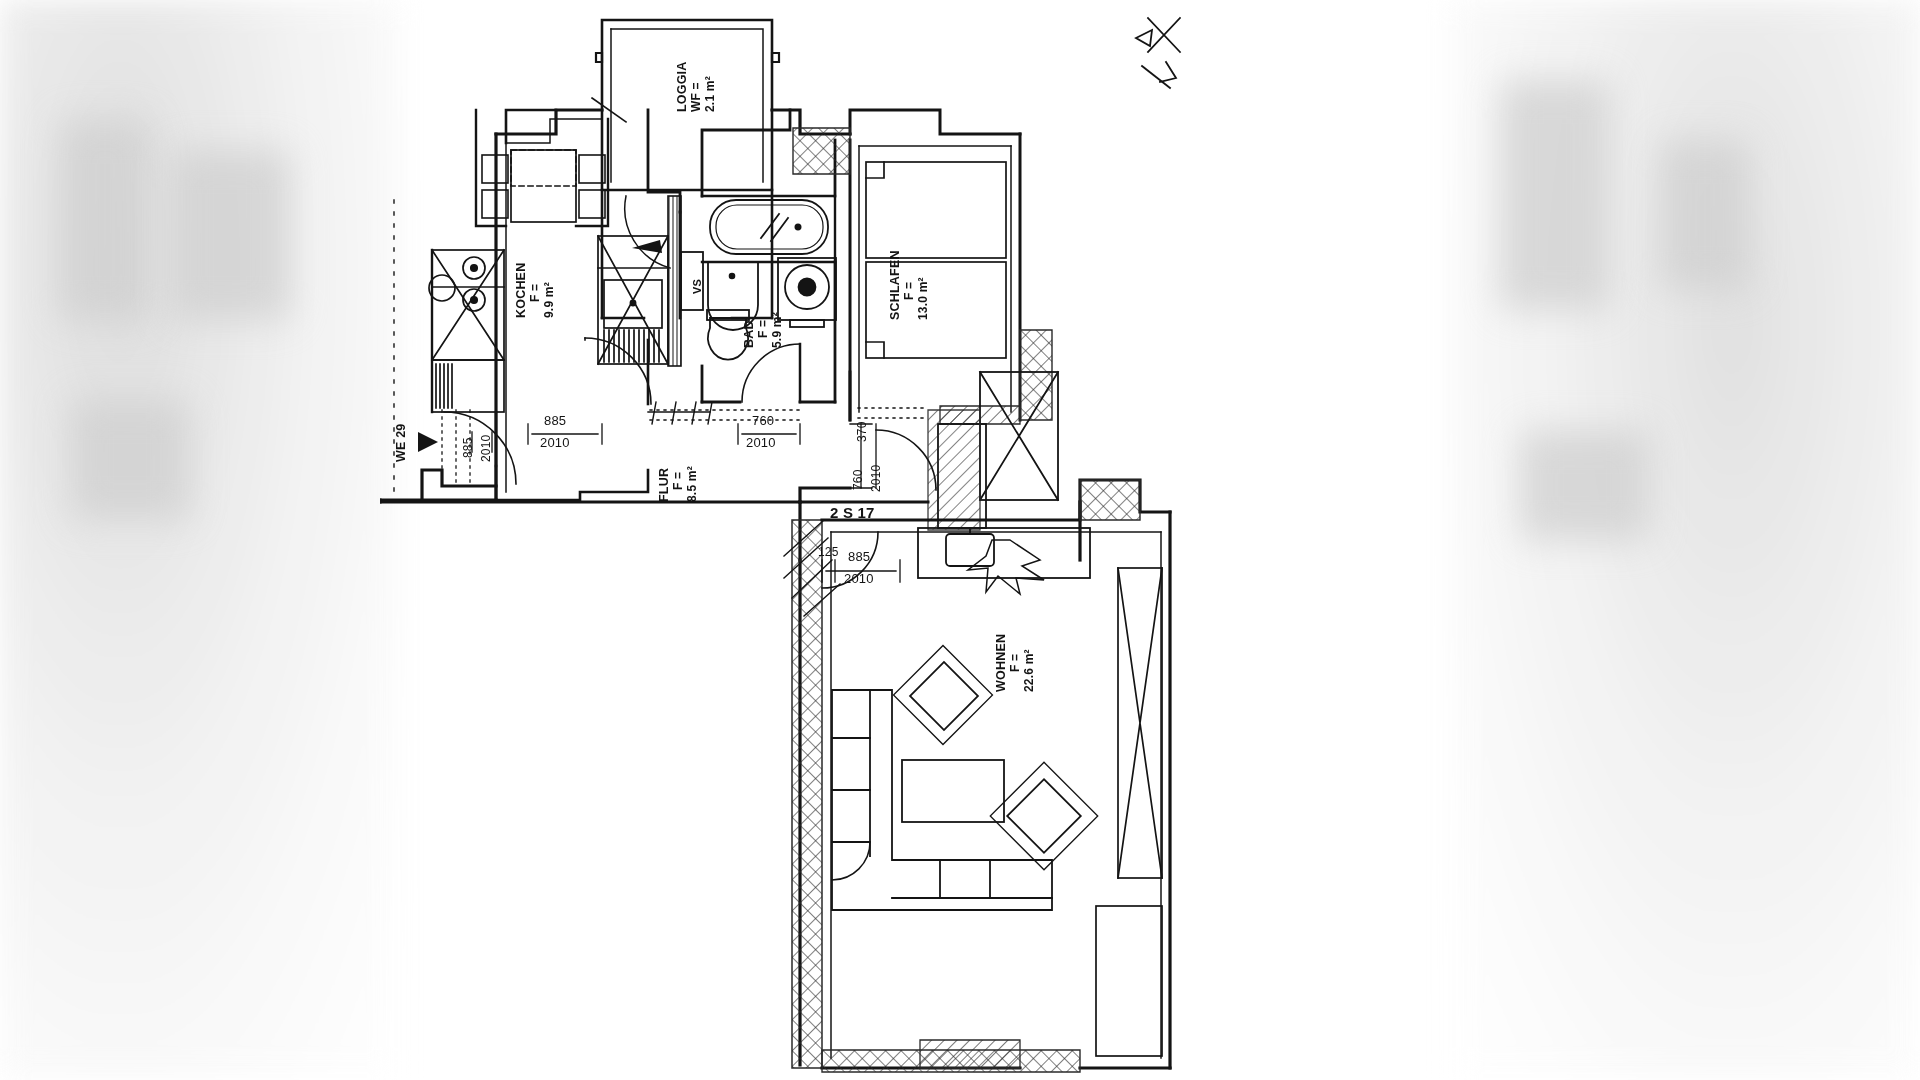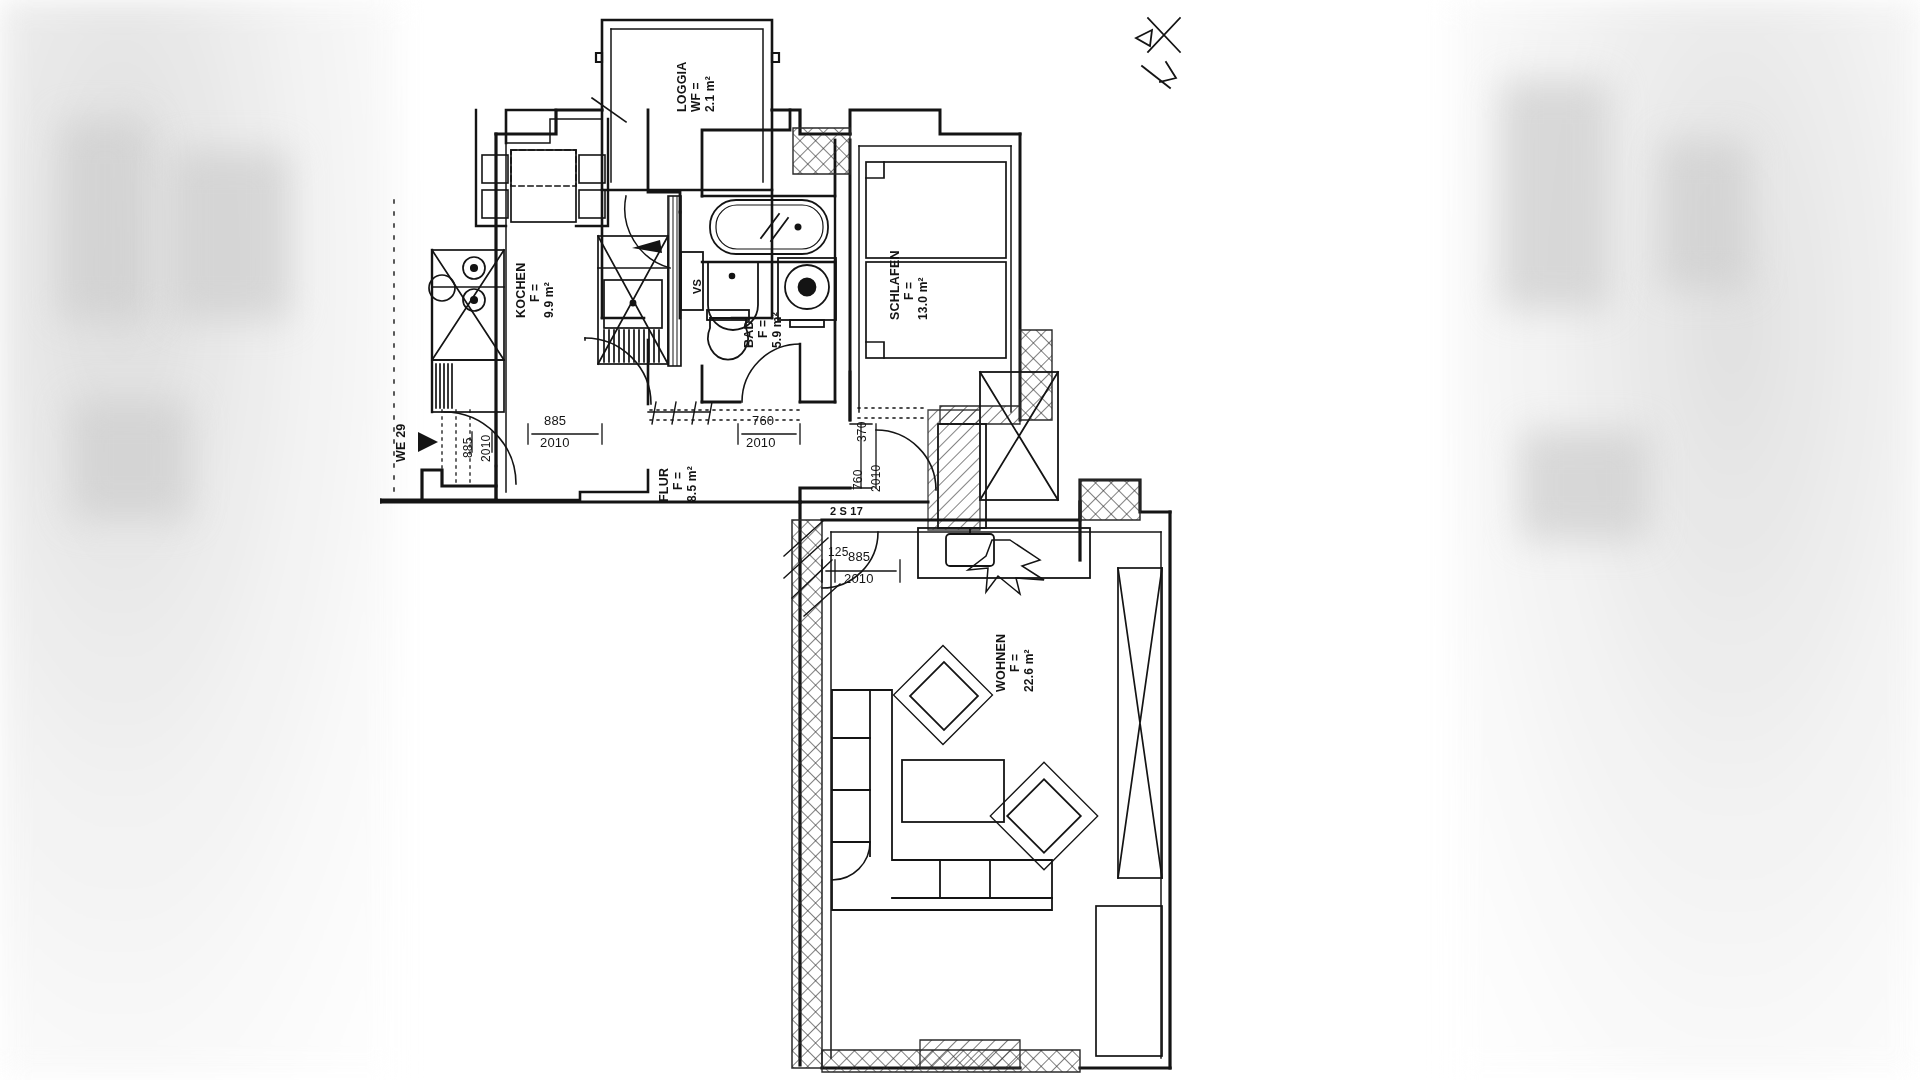--- a/index.html
+++ b/index.html
@@ -456,32 +456,32 @@
 
     <div class="lbl rot room-name" style="left:277px; top:502px;">FLUR</div>
     <div class="lbl rot room-area" style="left:292px; top:490px;">F =</div>
     <div class="lbl rot room-area" style="left:306px; top:502px;">8.5 m²</div>
 
     <div class="lbl rot room-name" style="left:614px; top:692px;">WOHNEN</div>
     <div class="lbl rot room-area" style="left:629px; top:672px;">F =</div>
     <div class="lbl rot room-area" style="left:643px; top:692px;">22.6 m²</div>
 
     <div class="lbl rot we" style="left:14px; top:462px;">WE 29</div>
-    <div class="lbl tiny" style="left:450px; top:505px; font-size:11px;">2 S 17</div>
+    <div class="lbl tiny" style="left:450px; top:505px; font-size:15px;">2 S 17</div>
 
     <div class="lbl rot dim-s" style="left:82px; top:458px;">885</div>
     <div class="lbl rot dim-s" style="left:100px; top:462px;">2010</div>
 
     <div class="lbl dim" style="left:164px; top:414px;">885</div>
     <div class="lbl dim" style="left:160px; top:436px;">2010</div>
 
     <div class="lbl dim" style="left:372px; top:414px;">760</div>
     <div class="lbl dim" style="left:366px; top:436px;">2010</div>
 
     <div class="lbl rot dim-s" style="left:476px; top:442px;">370</div>
     <div class="lbl rot dim-s" style="left:472px; top:490px;">760</div>
     <div class="lbl rot dim-s" style="left:490px; top:492px;">2010</div>
 
-    <div class="lbl dim-s" style="left:448px; top:546px;">125</div>
+    <div class="lbl dim-s" style="left:438px; top:546px;">125</div>
     <div class="lbl dim" style="left:468px; top:550px;">885</div>
     <div class="lbl dim" style="left:464px; top:572px;">2010</div>
   </div>
 </div>
 
 </body></html>

